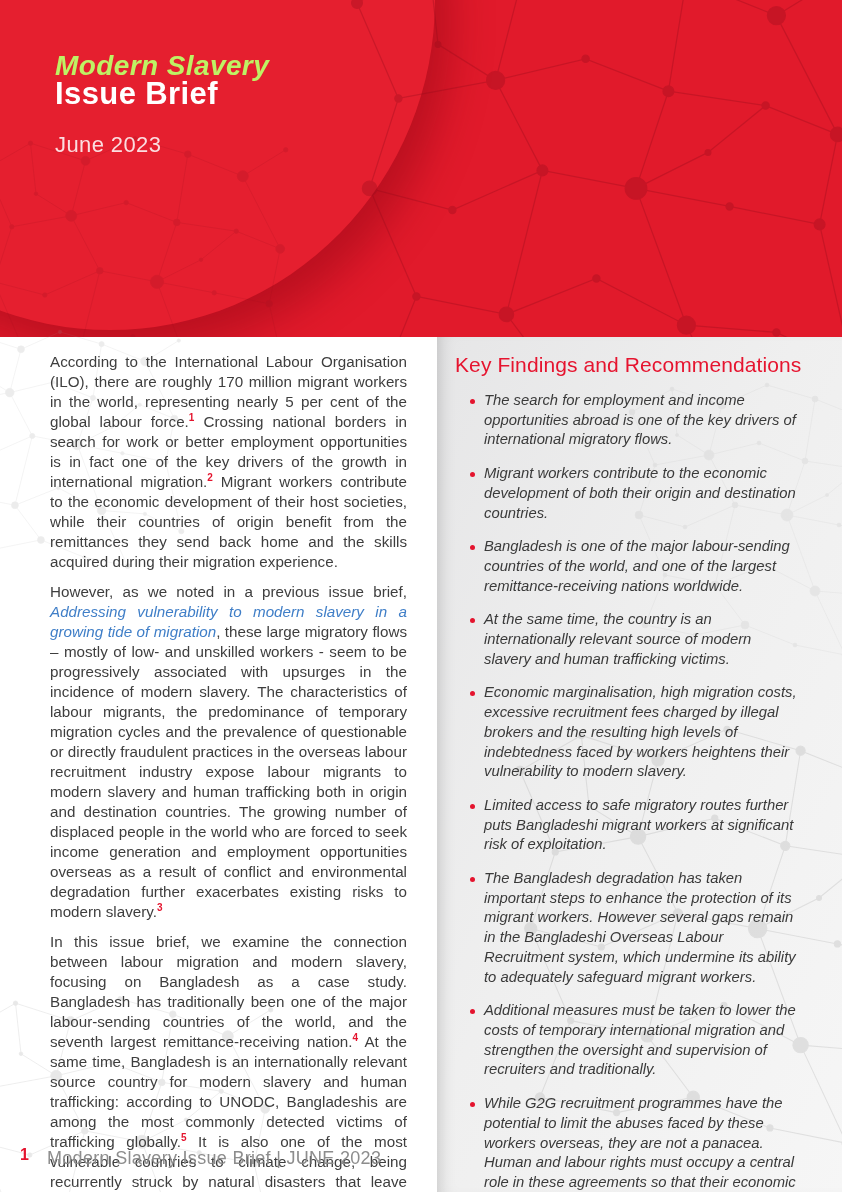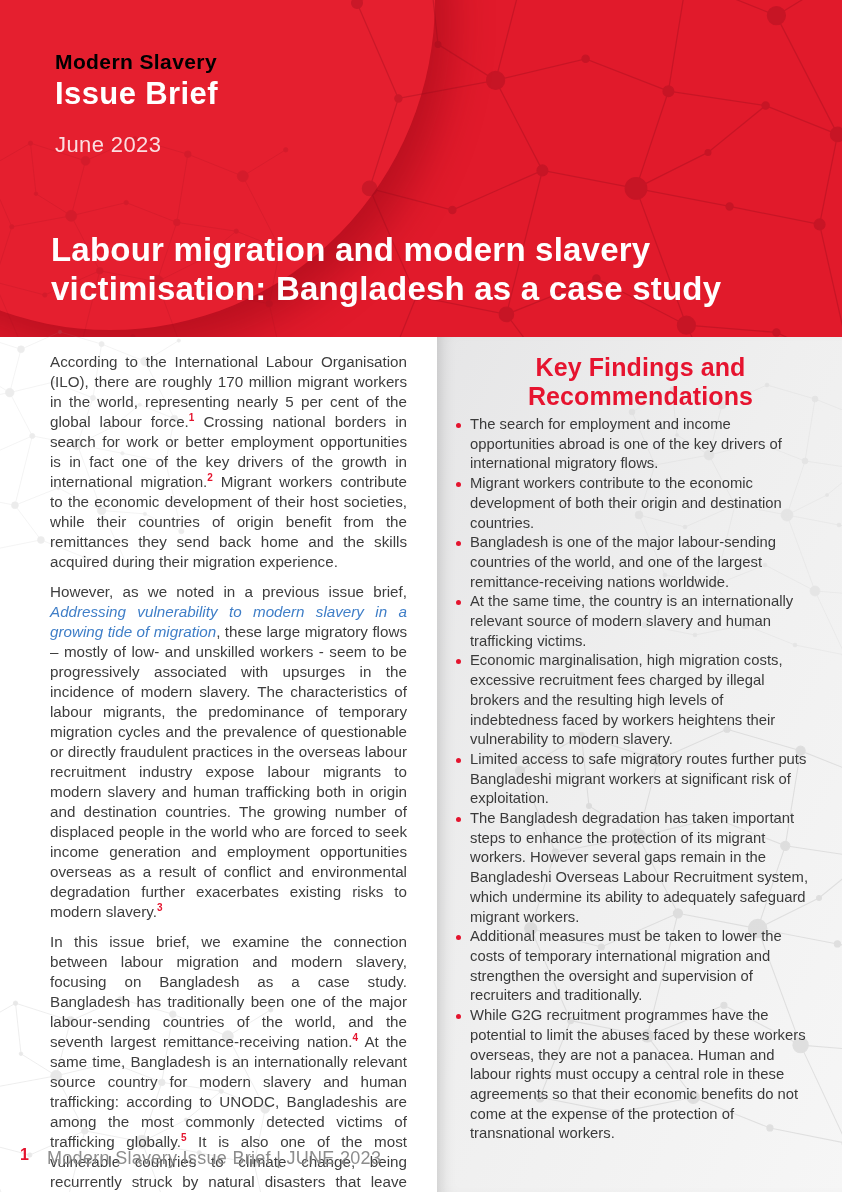--- a/index.html
+++ b/index.html
@@ -12,22 +12,22 @@
   .hero{
     position:absolute; left:0; top:0; width:842px; height:337px;
     background:#e11a2b; overflow:hidden;
   }
   .hero-blob{
     position:absolute; left:-215px; top:-330px; width:650px; height:660px;
     border-radius:50%; background:#e51f2f;
     box-shadow:16px 22px 42px rgba(140,5,18,.45);
   }
   .hero-kicker{
-    position:absolute; left:55px; top:50px; font-size:21px; font-weight:800;
-    color:#000000; letter-spacing:.4px;
+    position:absolute; left:55px; top:50px; font-size:28px; font-weight:800;
+    color:#bef264; letter-spacing:.4px;font-style:italic;
   }
   .hero-brand{
     position:absolute; left:55px; top:76px; font-size:31px; font-weight:800;
     color:#ffffff; letter-spacing:.4px;text-align:center;
   }
   .hero-date{
     position:absolute; left:55px; top:132px; font-size:22px; font-weight:500;
     color:rgba(255,255,255,.85); letter-spacing:.4px;
   }
   .hero-title{
@@ -49,27 +49,27 @@
   }
   
   .panel{
     position:absolute; left:437px; top:337px; width:405px; height:855px;
     background:linear-gradient(115deg,#e6e6e7 0%,#efefef 45%,#f6f6f6 100%);
     box-shadow:inset 14px 0 18px -14px rgba(0,0,0,.22);
     overflow:hidden;
   }
   .panel-heading{
     position:relative; margin:16px 16px 4px 18px;
-    font-size:25px; font-weight:700; color:#e6142f; letter-spacing:.1px;text-align:center;
+    font-size:21px; font-weight:400; color:#e6142f; letter-spacing:.1px;
   }
   .findings{
     position:relative; list-style:none; margin:4px 0 0 0; padding:0 28px 0 18px;
     font-size:14.8px; line-height:19.7px; color:#3a3a3a;
   }
-  .findings li{position:relative; padding-left:15px; margin:0;}
+  .findings li{position:relative; padding-left:15px; margin:14px;font-style:italic;}
   .findings li::before{
     content:""; position:absolute; left:1px; top:8px; width:5px; height:5px;
     border-radius:50%; background:#e4142e;
   }
   
   .footer-pagenum{
     position:absolute; left:20px; top:1146px; font-size:16px; font-weight:600;
     color:#e4142e;
   }
   .footer-text{
@@ -143,22 +143,20 @@
     <div class="hero-blob"></div>
     <svg class="net net-hero1" viewBox="0 0 300 300">
         <use href="#net"></use>
       </svg>
     <svg class="net net-hero2" viewBox="0 0 300 300">
         <use href="#net"></use>
       </svg>
     <div class="hero-kicker">Modern Slavery</div>
     <div class="hero-brand">Issue Brief</div>
     <div class="hero-date">June 2023</div>
-    <div class="hero-title"><span>Labour migration and modern slavery</span><br>
-      <span>victimisation: Bangladesh as a case study</span></div>
   </div>
 
   <svg class="net net-topleft" viewBox="0 0 300 300">
       <use href="#net"></use>
     </svg>
   <svg class="net net-bottomleft" viewBox="0 0 300 300">
       <use href="#net"></use>
     </svg>
 
   <div class="article">

